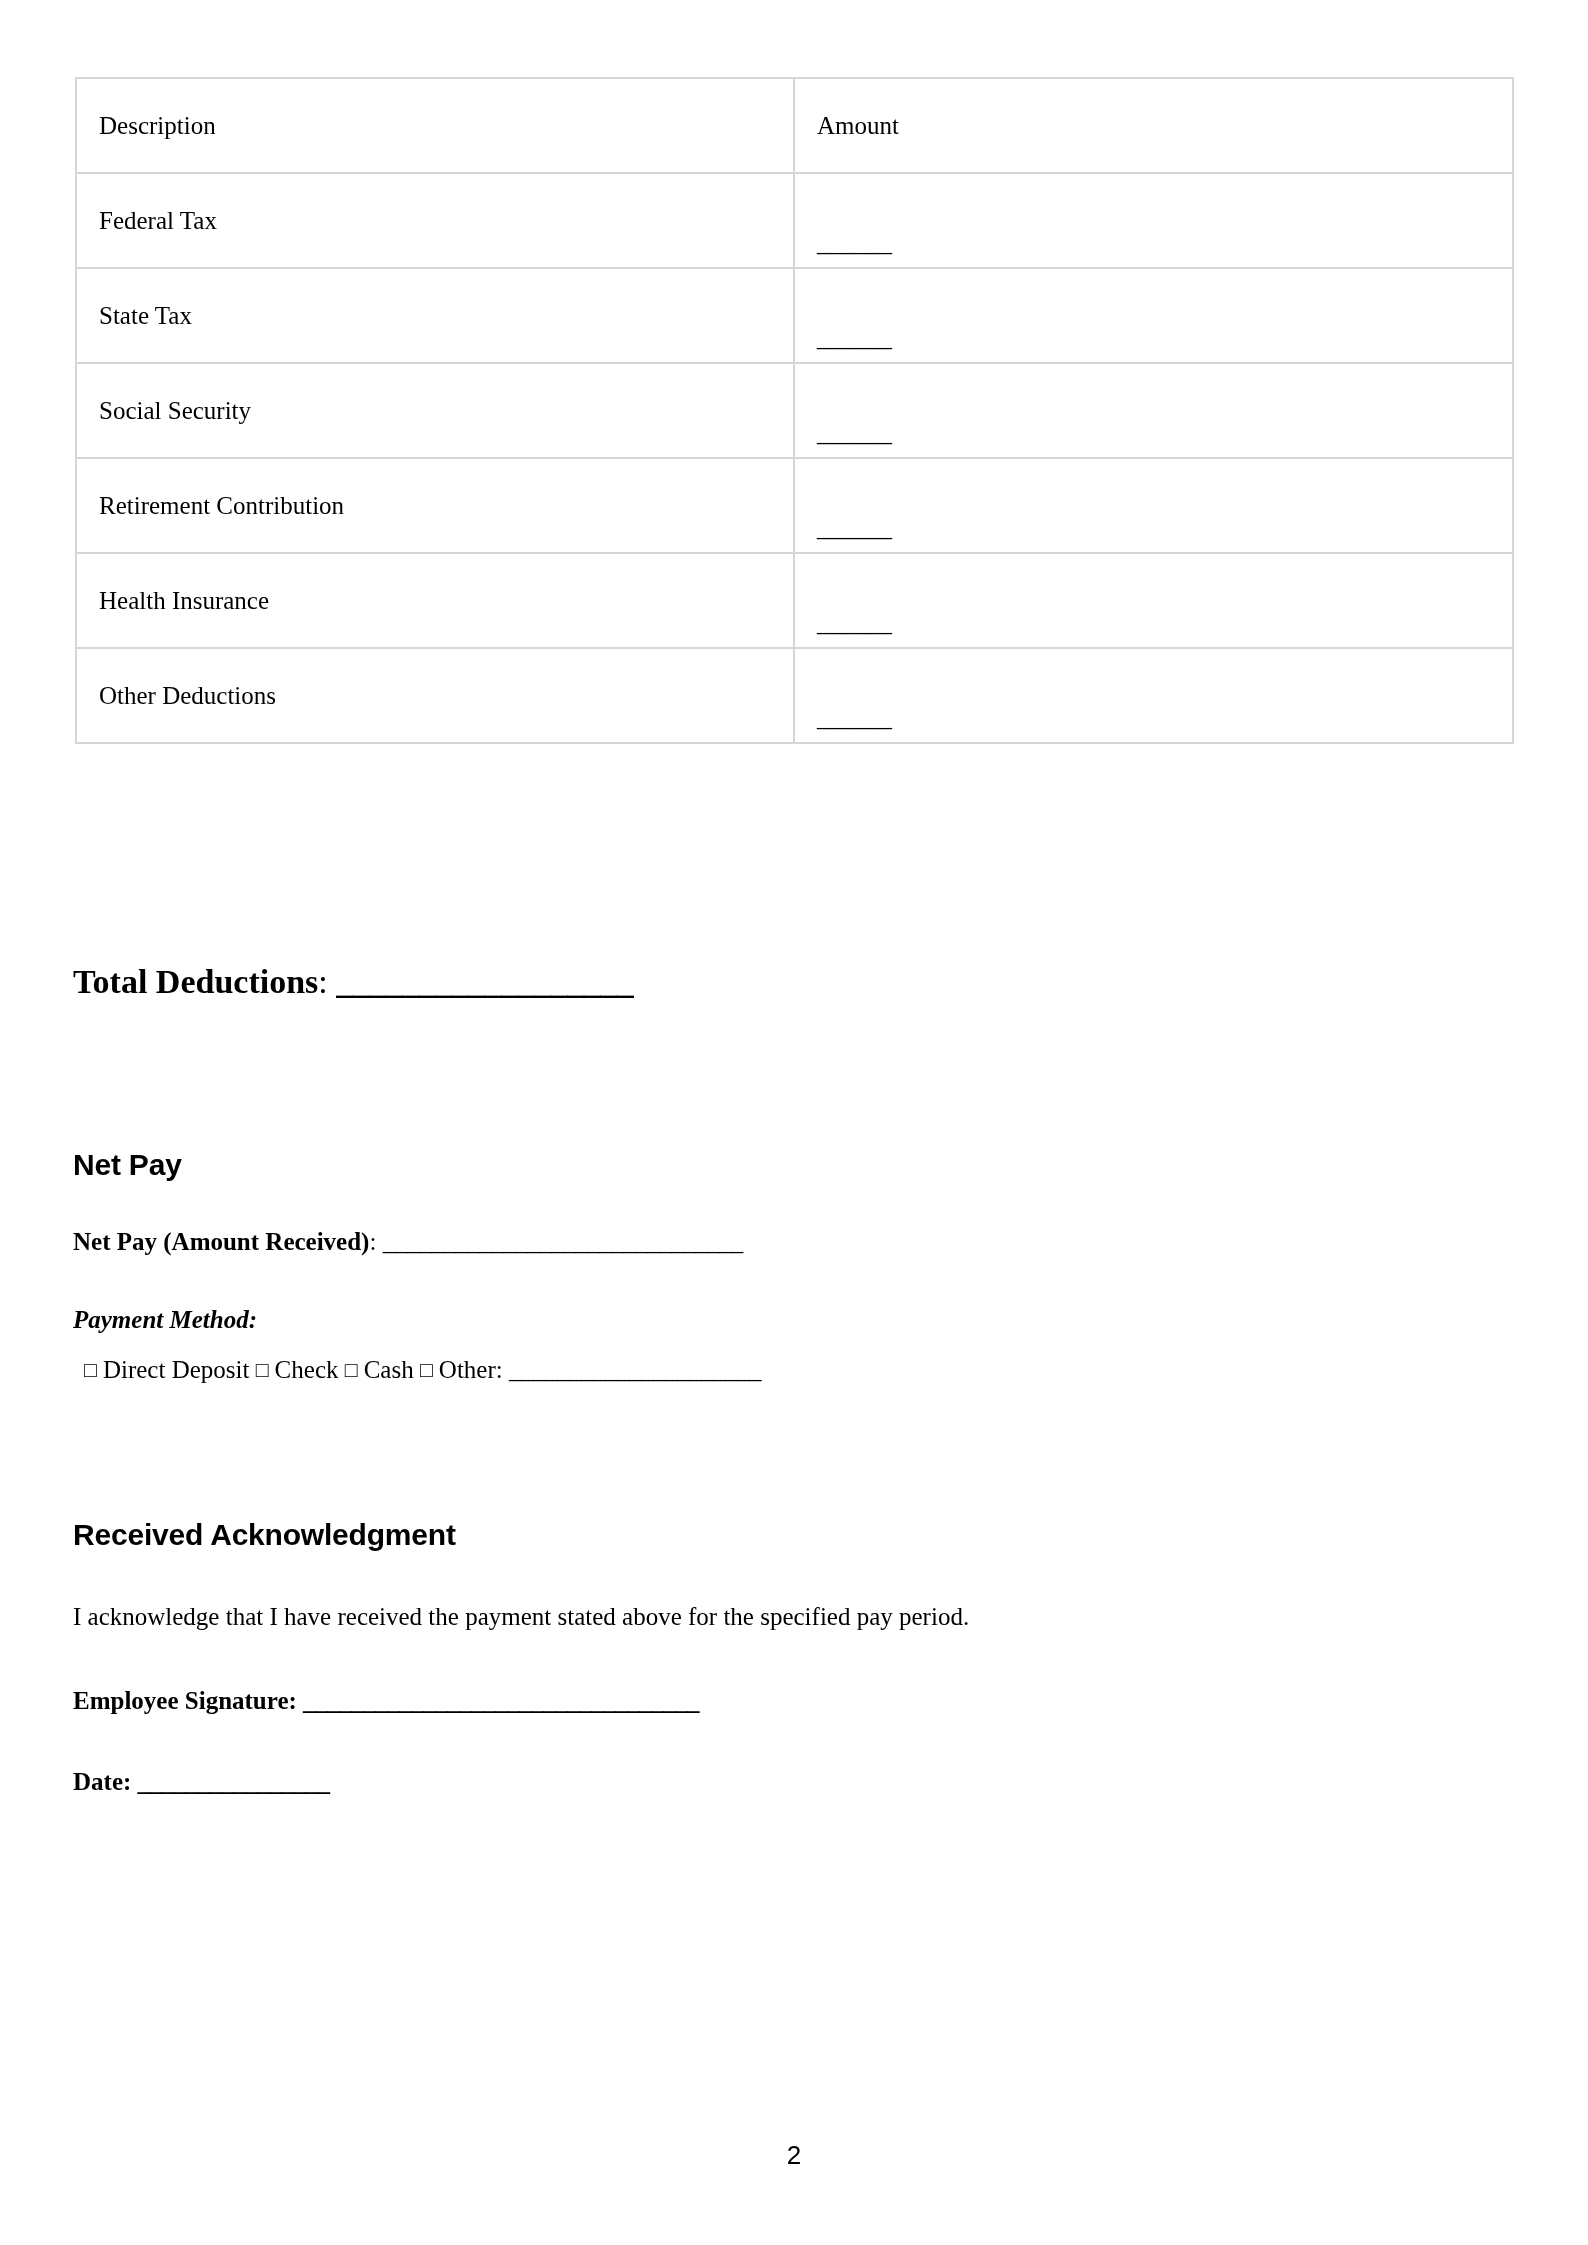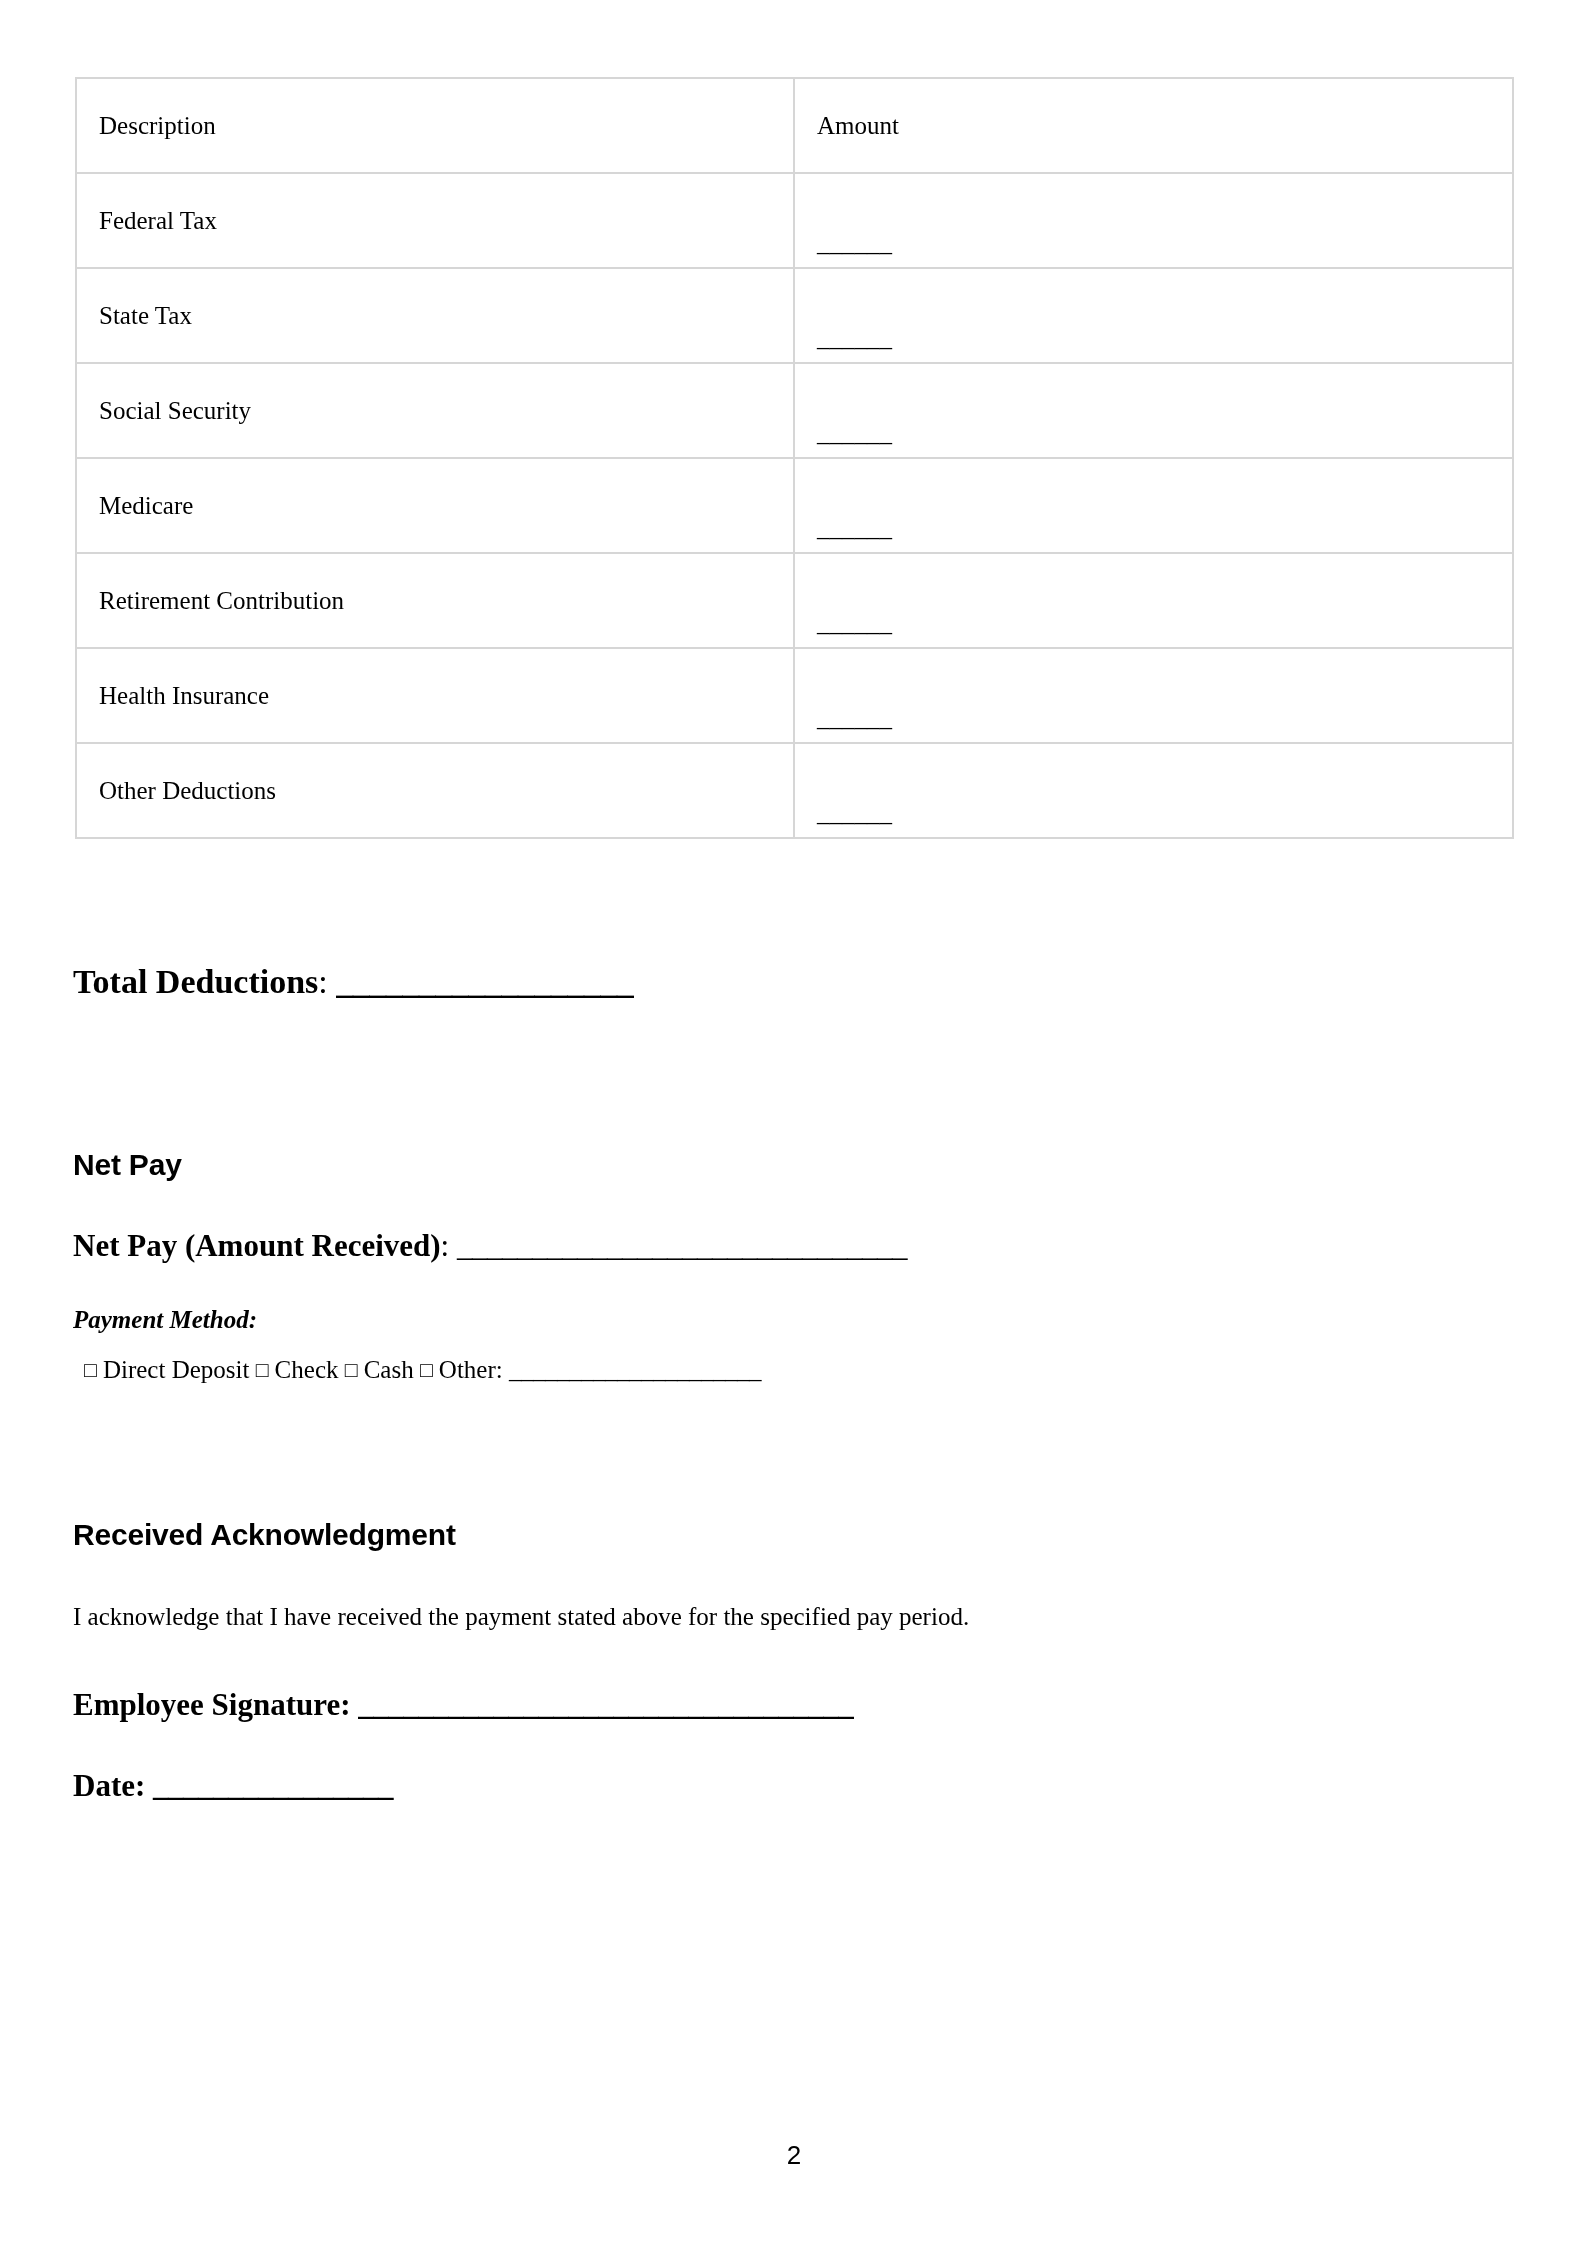--- a/index.html
+++ b/index.html
@@ -84,21 +84,21 @@
     font-weight: bold;
     font-size: 30px;
     letter-spacing: -0.2px;
   }
   #heading-net-pay { top: 1148px; }
   #heading-ack     { top: 1518px; }
 
   .field-line {
     position: absolute;
     left: 73px;
-    font-size: 31px;
+    font-size: 25px;
     white-space: nowrap;
   }
   .field-line .lbl { font-weight: bold; }
   .field-line .fill-thin { font-weight: normal; letter-spacing: -0.5px; }
   .field-line .fill-bold { font-weight: bold;  letter-spacing: -0.5px; }
 
   #field-net-pay-amount { top: 1228px; }
 
   #payment-method-label {
     position: absolute;
@@ -183,28 +183,20 @@
 
       <tr>
         <td>
           <span class="cell-label">Social Security</span>
         </td>
         <td class="amount-cell">
           <span class="amount-blank">______</span>
         </td>
       </tr>
 
-      <tr>
-        <td>
-          <span class="cell-label">Medicare</span>
-        </td>
-        <td class="amount-cell">
-          <span class="amount-blank">______</span>
-        </td>
-      </tr>
 
       <tr>
         <td>
           <span class="cell-label">Retirement Contribution</span>
         </td>
         <td class="amount-cell">
           <span class="amount-blank">______</span>
         </td>
       </tr>
 

